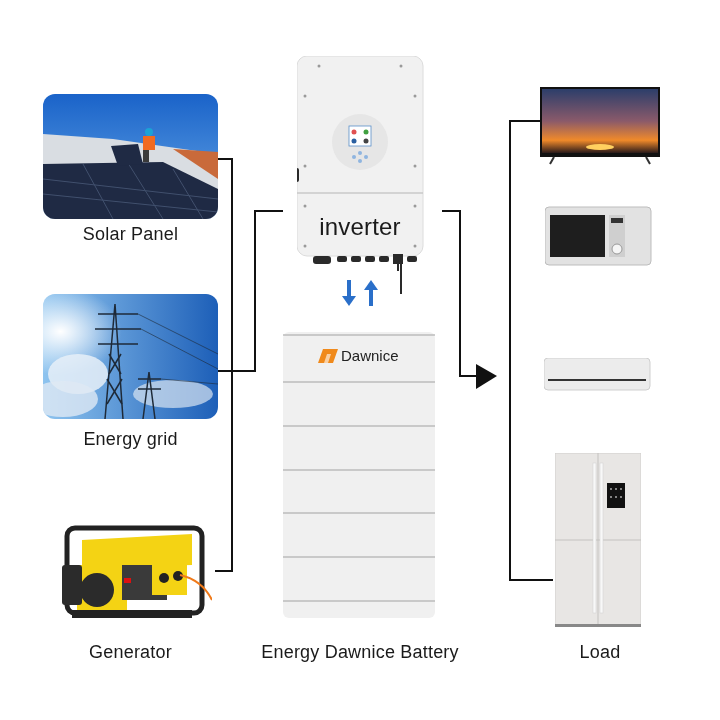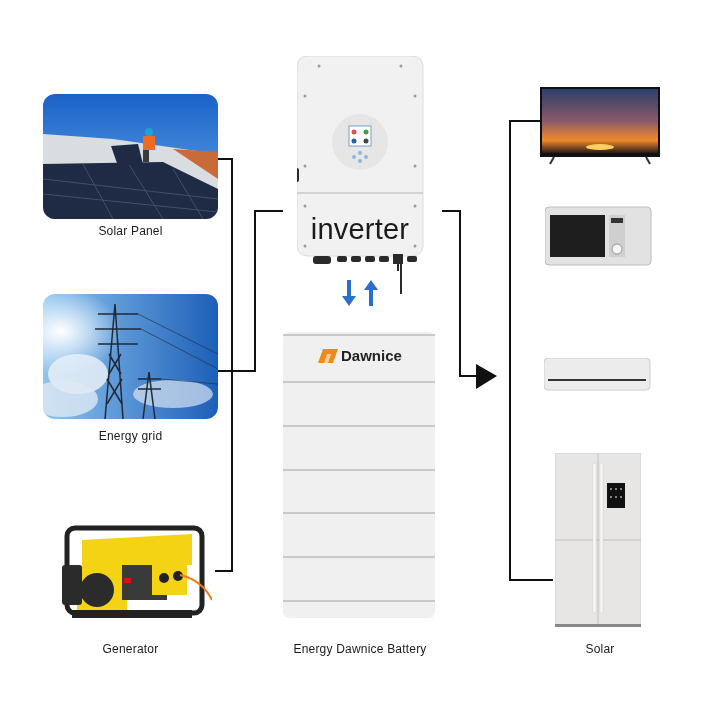--- a/index.html
+++ b/index.html
@@ -1,18 +1,18 @@
 <!DOCTYPE html>
 <html><head>
 <meta charset="utf-8">
 <style>
   html,body{margin:0;padding:0;background:#ffffff;}
   body{width:720px;height:720px;position:relative;overflow:hidden;font-family:"Liberation Sans","DejaVu Sans",sans-serif;color:#1a1a1a;}
   .abs{position:absolute;}
-  .label{position:absolute;font-size:12px;text-align:center;white-space:nowrap;letter-spacing:0.2px;}
+  .label{position:absolute;font-size:18px;text-align:center;white-space:nowrap;letter-spacing:0.2px;}
   .photo{position:absolute;border-radius:12px;overflow:hidden;}
   svg{display:block;}
 </style>
 </head>
 <body>
 
 <svg class="abs" style="left:0;top:0;" width="720" height="720">
 
   <polyline points="218,159 232,159 232,571 215,571" fill="none" stroke="#111" stroke-width="2"></polyline>
   <polyline points="218,371 255,371 255,211 283,211" fill="none" stroke="#111" stroke-width="2"></polyline>
@@ -141,21 +141,21 @@
         <rect x="40" y="200" width="10" height="6" rx="2"></rect>
         <rect x="54" y="200" width="10" height="6" rx="2"></rect>
         <rect x="68" y="200" width="10" height="6" rx="2"></rect>
         <rect x="82" y="200" width="10" height="6" rx="2"></rect>
         <rect x="96" y="198" width="10" height="10"></rect>
         <rect x="110" y="200" width="10" height="6" rx="2"></rect>
       </g>
     <rect x="100" y="205" width="2" height="10" fill="#2a2a2a"></rect>
   </svg>
 </div>
-<div class="label" style="left:297px;top:213px;width:126px;font-size:29px;">inverter</div>
+<div class="label" style="left:297px;top:213px;width:126px;font-size:24px;">inverter</div>
 <svg class="abs" style="left:398px;top:262px;" width="6" height="32">
     <rect x="2" y="0" width="2" height="32" fill="#2a2a2a"></rect>
   </svg>
 
 <svg class="abs" style="left:340px;top:278px;" width="40" height="30">
   <g fill="#2a6fc9">
     <rect x="7" y="2" width="4" height="18"></rect>
       <polygon points="2,18 16,18 9,28"></polygon>
     <rect x="29" y="10" width="4" height="18"></rect>
       <polygon points="24,12 38,12 31,2"></polygon>
@@ -170,21 +170,21 @@
       <line x1="2" y1="50" x2="154" y2="50"></line>
       <line x1="2" y1="94" x2="154" y2="94"></line>
       <line x1="2" y1="138" x2="154" y2="138"></line>
       <line x1="2" y1="181" x2="154" y2="181"></line>
       <line x1="2" y1="225" x2="154" y2="225"></line>
       <line x1="2" y1="269" x2="154" y2="269"></line>
     </g>
     <polygon points="42,17 57,17 52,31 37,31" fill="#f08a1c"></polygon>
     <polygon points="46,22 50,22 47,31 43,31" fill="#ffffff" opacity="0.6"></polygon>
   </svg>
-  <div class="abs" style="left:60px;top:15px;font-size:15px;font-weight:bold;color:#222;">Dawnice</div>
+  <div class="abs" style="left:60px;top:15px;font-size:15px;font-weight:normal;color:#222;">Dawnice</div>
 </div>
 <div class="label" style="left:230px;top:642px;width:260px;">Energy Dawnice Battery</div>
 
 <div class="abs" style="left:540px;top:87px;width:120px;height:78px;">
   <svg width="120" height="78" viewBox="0 0 120 78">
     <defs>
         <linearGradient id="tvsky" x1="0" y1="0" x2="0" y2="1">
           <stop offset="0" stop-color="#2c3e6a"></stop>
           <stop offset="0.5" stop-color="#8a5a6a"></stop>
           <stop offset="0.8" stop-color="#f08a2a"></stop>
@@ -225,13 +225,13 @@
         <circle cx="56" cy="36" r="1"></circle>
         <circle cx="61" cy="36" r="1"></circle>
         <circle cx="66" cy="36" r="1"></circle>
         <circle cx="56" cy="44" r="1"></circle>
         <circle cx="61" cy="44" r="1"></circle>
         <circle cx="66" cy="44" r="1"></circle>
       </g>
     <rect x="0" y="171" width="86" height="3" fill="#888"></rect>
   </svg>
 </div>
-<div class="label" style="left:540px;top:642px;width:120px;">Solar</div>
+<div class="label" style="left:540px;top:642px;width:120px;">Load</div>
 
 </body></html>

